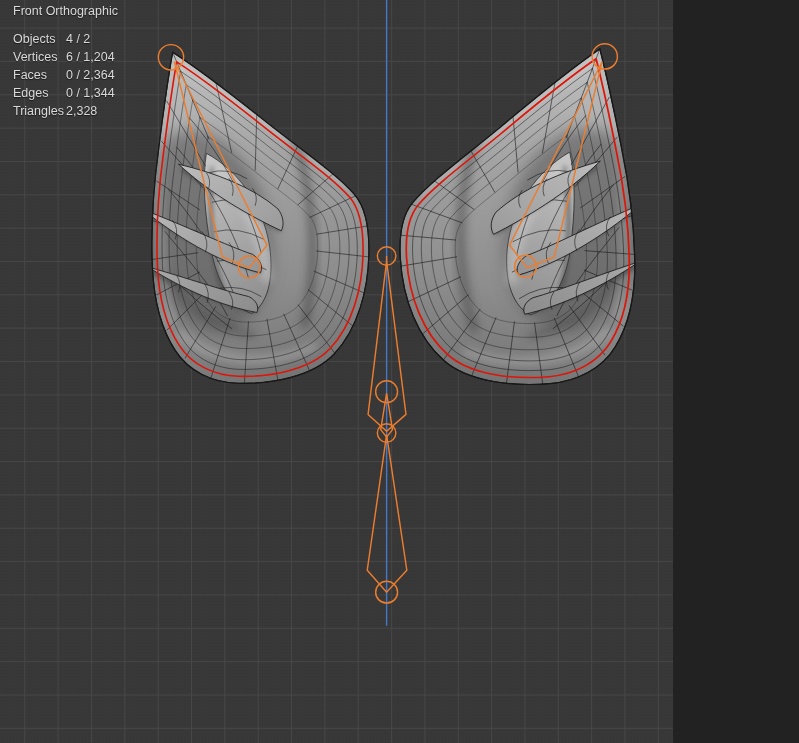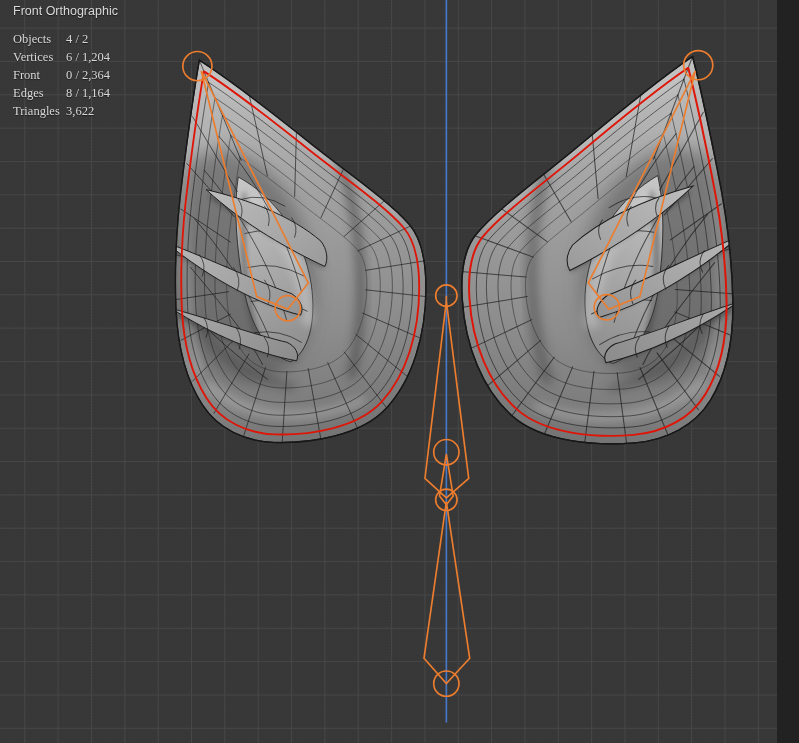--- a/index.html
+++ b/index.html
@@ -1,37 +1,37 @@
 <!DOCTYPE html>
 <html><head>
 <meta charset="utf-8">
 <style>
   html,body{margin:0;padding:0;background:#222;}
   .viewport{
     position:relative;
-    width:777px;height:743px;
+    width:673px;height:743px;
     overflow:hidden;
     background-color:#383838;
     
     background-image:
       radial-gradient(rgba(0,0,0,0.05) 1px, transparent 1px),
       linear-gradient(to right, #474747 1px, transparent 1px),
       linear-gradient(to bottom, #474747 1px, transparent 1px);
     background-size: 3px 3px, 33.35px 100%, 100% 33.35px;
     background-position: 0 0, 24.3px 0, 0 27.6px;
     font-family:"Liberation Sans","DejaVu Sans",sans-serif;
   }
   .scene{position:absolute;inset:0;}
   .hud{
     position:absolute;top:2px;left:13px;
     color:#d9d9d9;font-size:12.5px;line-height:18px;
     text-shadow:0 1px 1px rgba(0,0,0,.55);
     user-select:none;pointer-events:none;
   }
-  .hud .stats{margin-top:10px;display:grid;grid-template-columns:53px auto;column-gap:0;font-family:Liberation Serif, serif;}
+  .hud .stats{margin-top:10px;display:grid;grid-template-columns:53px auto;column-gap:0;}
   
   .ear-fill{fill:url(#gEar);stroke:#141414;stroke-width:1.2;}
   .edge{fill:none;stroke:#181818;stroke-width:1.4;}
   .wire{fill:none;stroke:#161616;stroke-opacity:.66;stroke-width:1;stroke-linecap:round;}
   .sel{fill:none;stroke:#df1508;stroke-width:2;stroke-linejoin:round;}
   .bone{fill:none;stroke:#ec7d2e;stroke-width:1.7;}
   .soft{fill:none;stroke-linecap:round;}
   .claw{fill:url(#gClaw);stroke:#1c1c1c;stroke-width:1;}
   .mound{fill:url(#gMound);stroke:#1a1a1a;stroke-width:.8;}
   .axis{stroke:#4678c8;stroke-width:1.7;}
@@ -146,22 +146,22 @@
     </g>
   </svg>
 
   <div class="hud">
     <div>Front Orthographic</div>
     <div class="stats">
       <span>Objects</span>
         <span>4 / 2</span>
       <span>Vertices</span>
         <span>6 / 1,204</span>
-      <span>Front</span>
+      <span>Faces</span>
         <span>0 / 2,364</span>
       <span>Edges</span>
-        <span>8 / 1,164</span>
+        <span>0 / 1,344</span>
       <span>Triangles</span>
-        <span>3,622</span>
+        <span>2,328</span>
     </div>
   </div>
 
 </div>
 
 </body></html>

